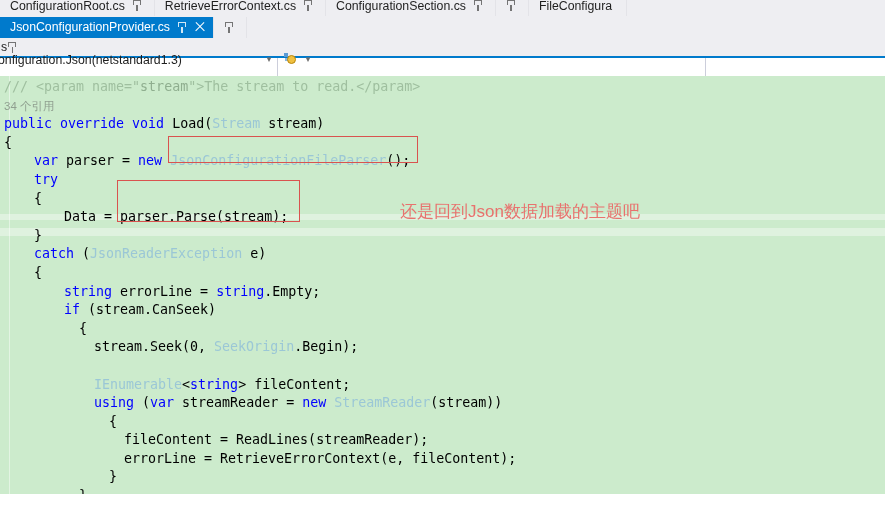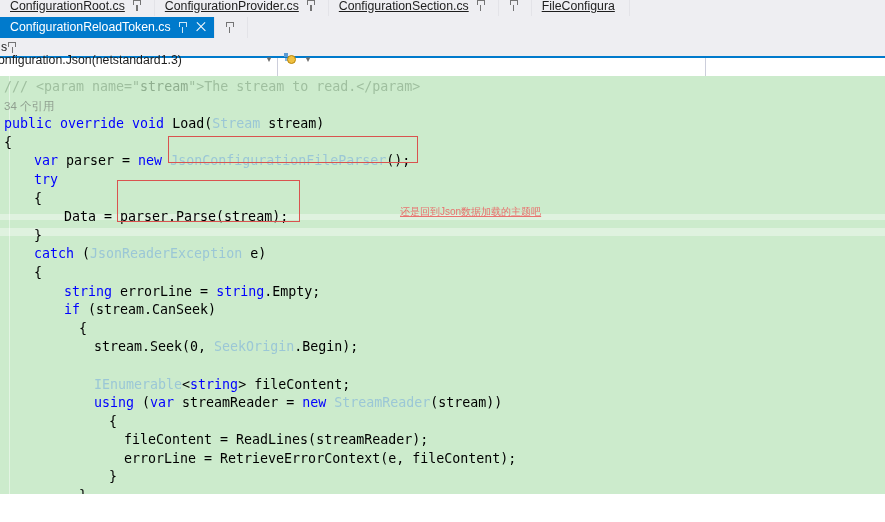--- a/index.html
+++ b/index.html
@@ -27,21 +27,20 @@
     display: flex;
     align-items: center;
     height: 22px;
     white-space: nowrap;
     background: #eeeef2;
     position: relative;
   }
   .tabrow.row1 {
     height: 16px;
     overflow: hidden;
-    text-decoration: underline;
   }
   .tabrow.row1 .tab { margin-top: -5px; }
 
   .tab {
     display: flex;
     align-items: center;
     height: 21px;
     padding: 0 7px 0 10px;
     font-family: "Liberation Sans", sans-serif;
     font-size: 12.3px;
@@ -225,52 +224,51 @@
   .annot-box {
     position: absolute;
     border: 1.4px solid #d9534f;
     box-sizing: border-box;
     pointer-events: none;
   }
   .annot-text {
     position: absolute;
     color: #e8726e;
     font-family: "Liberation Sans", sans-serif;
-    font-size: 10px;
+    font-size: 17px;
     white-space: nowrap;
-    text-decoration: underline;
   }
 </style>
 </head>
 <body>
 
 <div class="tabwell">
   <div class="tabrow row1" id="tabrow1">
       <div class="tab">
         <span class="label">ConfigurationRoot.cs</span>
         <span class="pin"></span>
       </div>
       <div class="tab">
-        <span class="label">ConfigurationProvider.cs</span>
+        <span class="label">RetrieveErrorContext.cs</span>
         <span class="pin"></span>
       </div>
       <div class="tab">
         <span class="label">ConfigurationSection.cs</span>
         <span class="pin"></span>
       </div>
       <div class="tab">
         <span class="pin"></span>
       </div>
       <div class="tab">
         <span class="label">FileConfigura</span>
       </div>
     </div>
   <div class="tabrow row2" id="tabrow2">
       <div class="tab active">
-        <span class="label">ConfigurationReloadToken.cs</span>
+        <span class="label">JsonConfigurationProvider.cs</span>
         <span class="pin"></span>
         <span class="closex"></span>
       </div>
       <div class="tab">
         <span class="pin"></span>
       </div>
     </div>
   <div class="row3">
     <span class="stub">
       <span>s</span>

